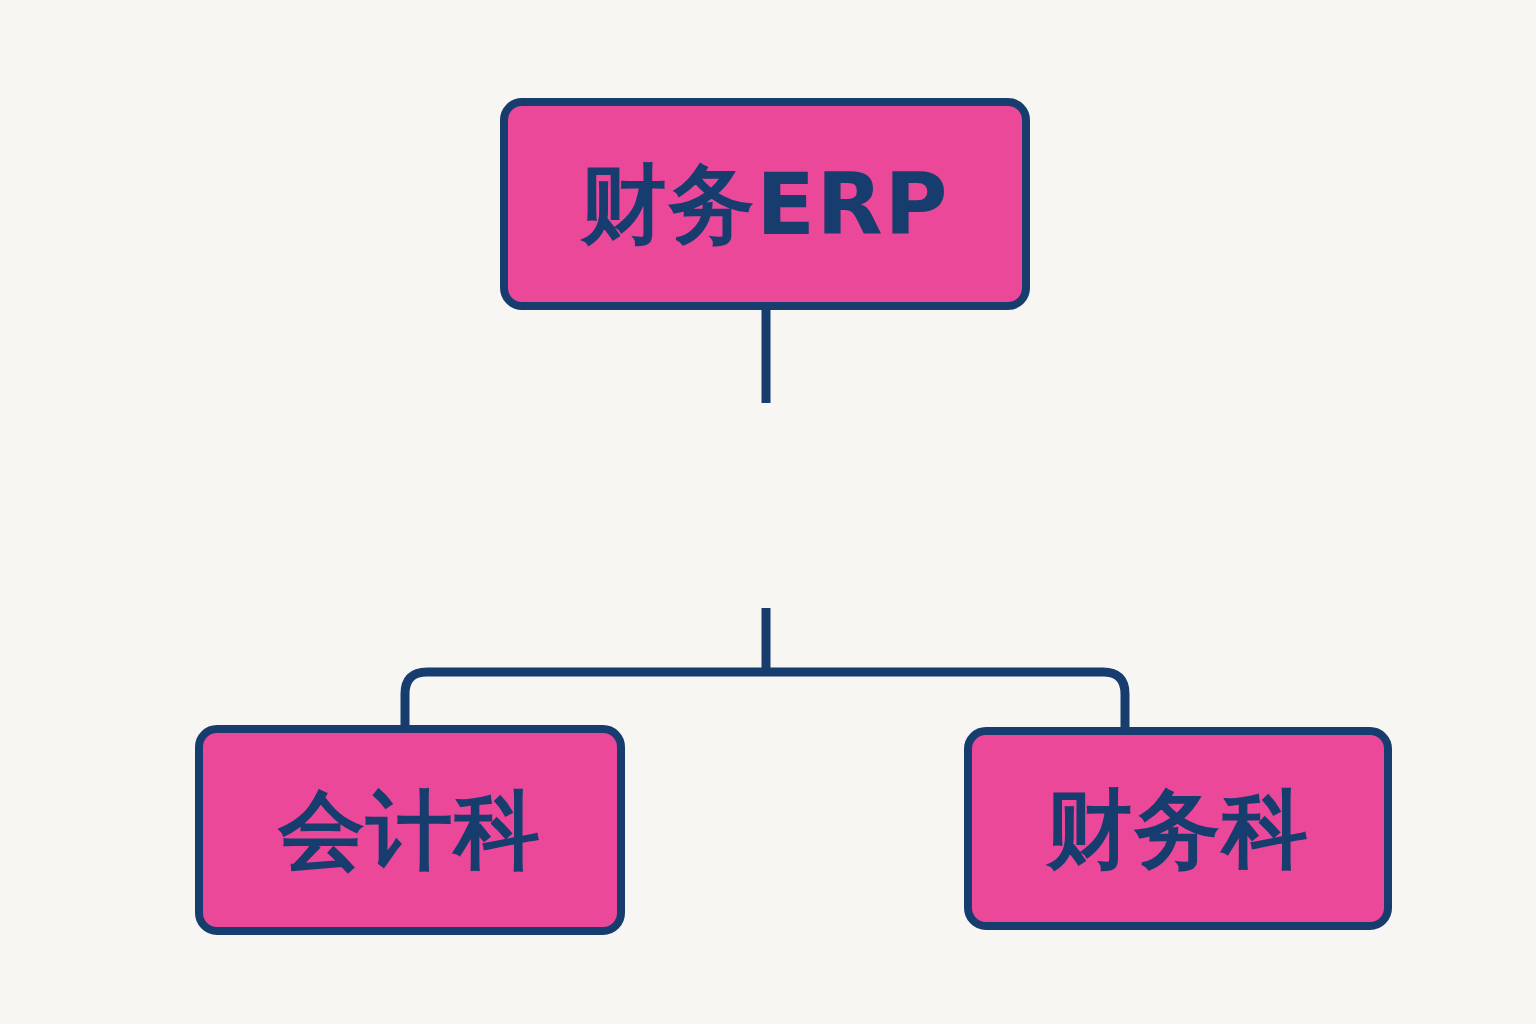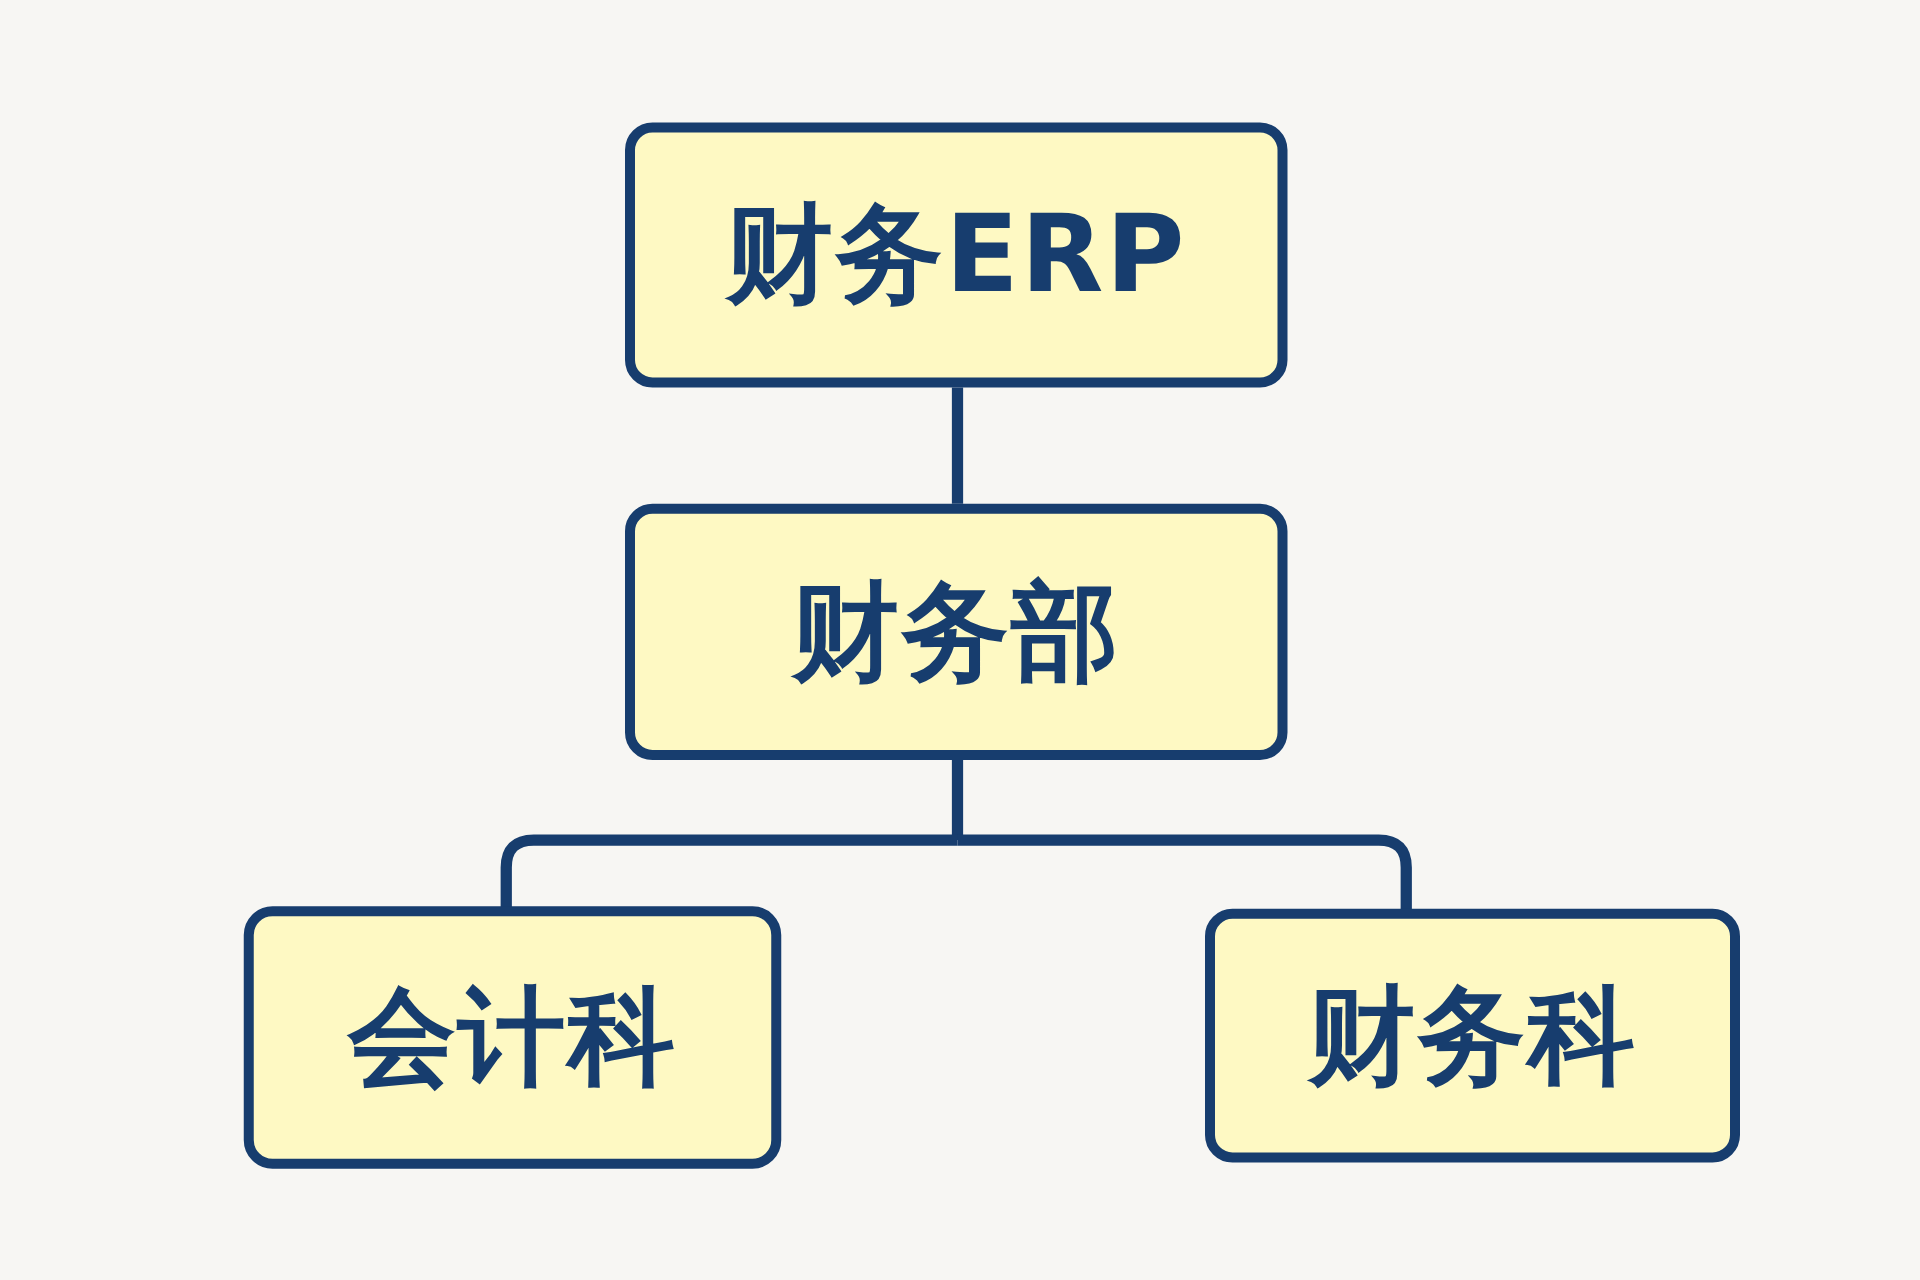--- a/index.html
+++ b/index.html
@@ -27,21 +27,21 @@
     left: 0;
     top: 0;
     width: 1536px;
     height: 1024px;
   }
 
   
   .node {
     position: absolute;
     box-sizing: border-box;
-    background: #fef9c3;
+    background: #ec4899;
     border: 8px solid #173d6e;
     border-radius: 22px;
     display: flex;
     align-items: center;
     justify-content: center;
     z-index: 2;
   }
 
   .node-label {
     color: #173d6e;
@@ -69,21 +69,20 @@
     height: 205px;
   }
   .node.level-2 .node-label { font-size: 86px; }
 
   
   .node.level-3-left {
     left: 195px;
     top: 725px;
     width: 430px;
     height: 210px;
-    border-radius: 23px;
   }
   .node.level-3-right {
     left: 964px;
     top: 727px;
     width: 428px;
     height: 203px;
   }
   .node.level-3-left .node-label,
   .node.level-3-right .node-label { font-size: 86px; }
 </style>
@@ -100,23 +99,20 @@
 
     <path d="M 766 672 L 427 672 Q 405 672 405 694 L 405 729" fill="none" stroke="#173d6e" stroke-width="9" stroke-linecap="butt" stroke-linejoin="round"></path>
 
     <path d="M 766 672 L 1103 672 Q 1125 672 1125 694 L 1125 731" fill="none" stroke="#173d6e" stroke-width="9" stroke-linecap="butt" stroke-linejoin="round"></path>
   </svg>
 
   <div class="node level-1">
     <span class="node-label">财务ERP</span>
   </div>
 
-  <div class="node level-2">
-    <span class="node-label">财务部</span>
-  </div>
 
   <div class="node level-3-left">
     <span class="node-label">会计科</span>
   </div>
 
   <div class="node level-3-right">
     <span class="node-label">财务科</span>
   </div>
 
 </div>

